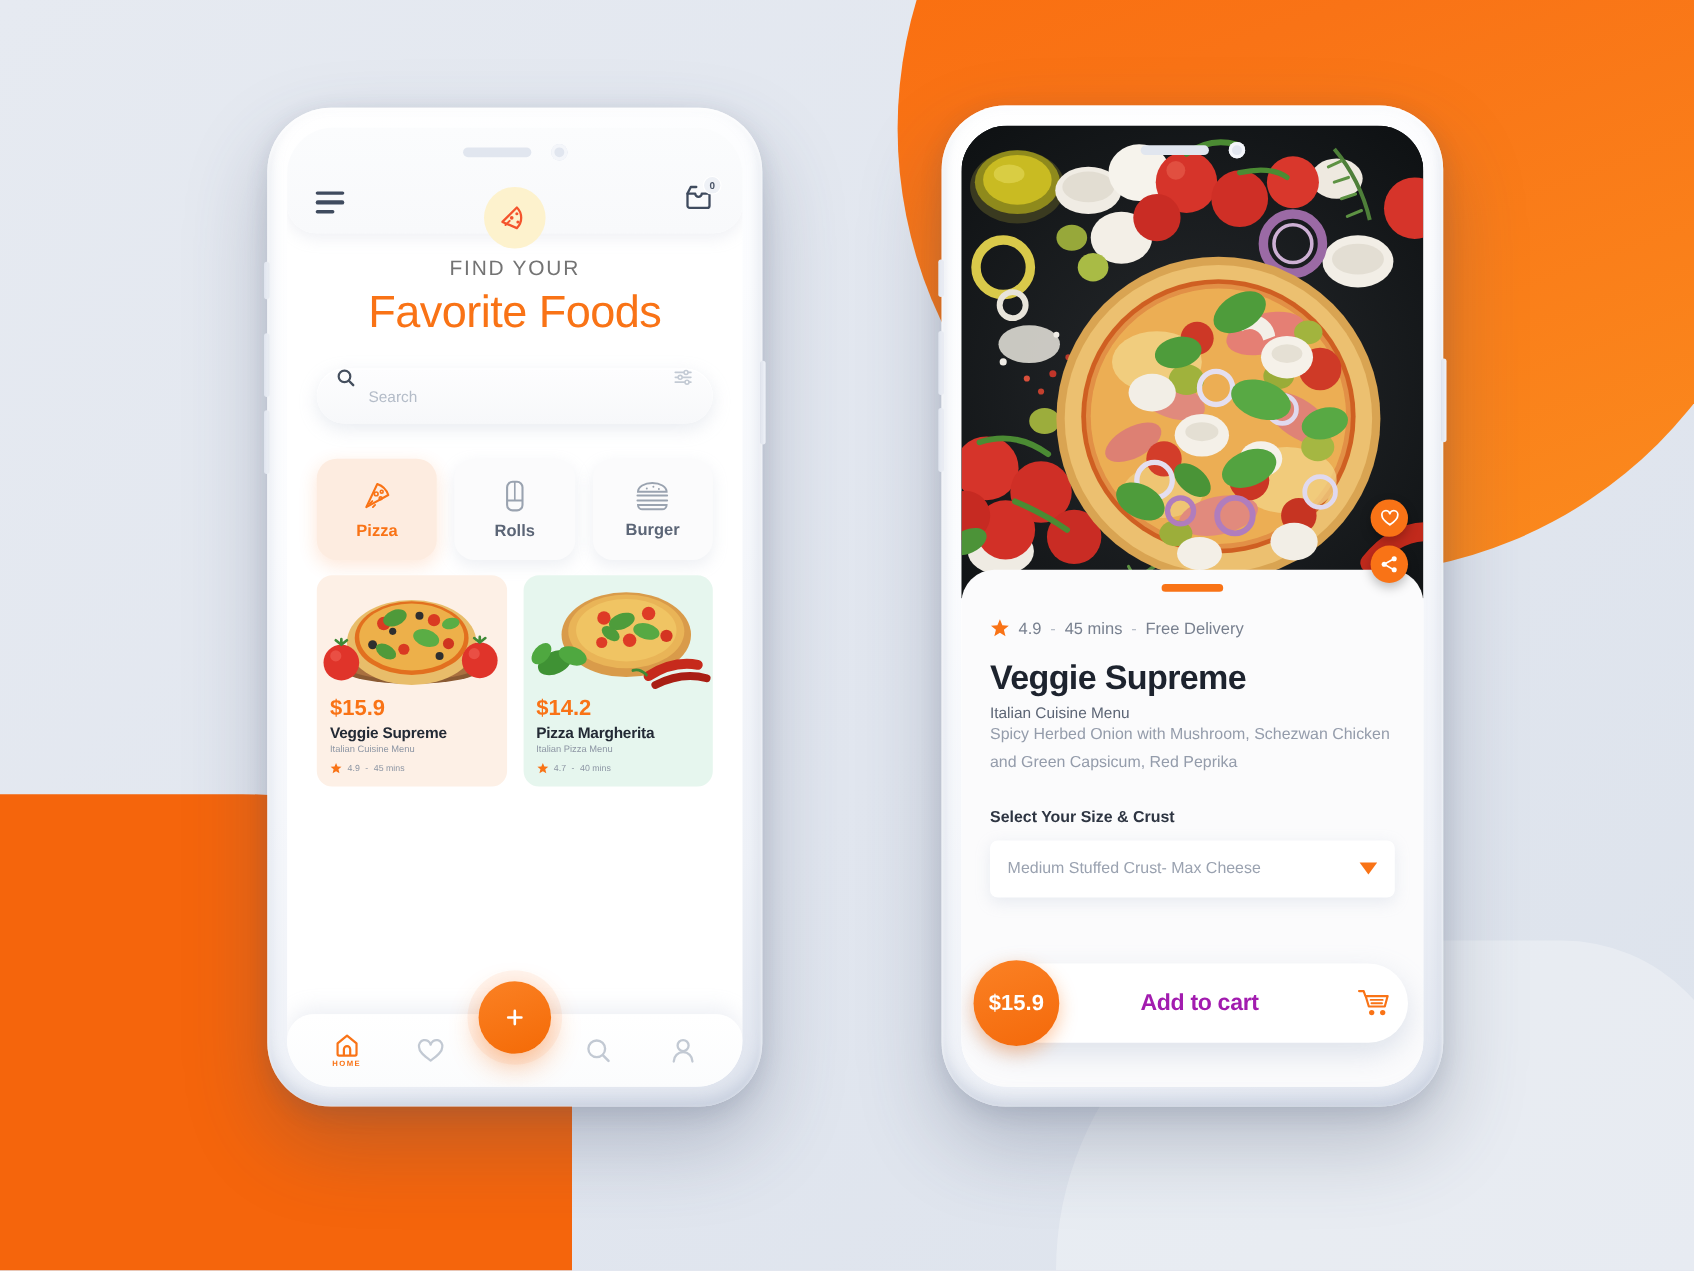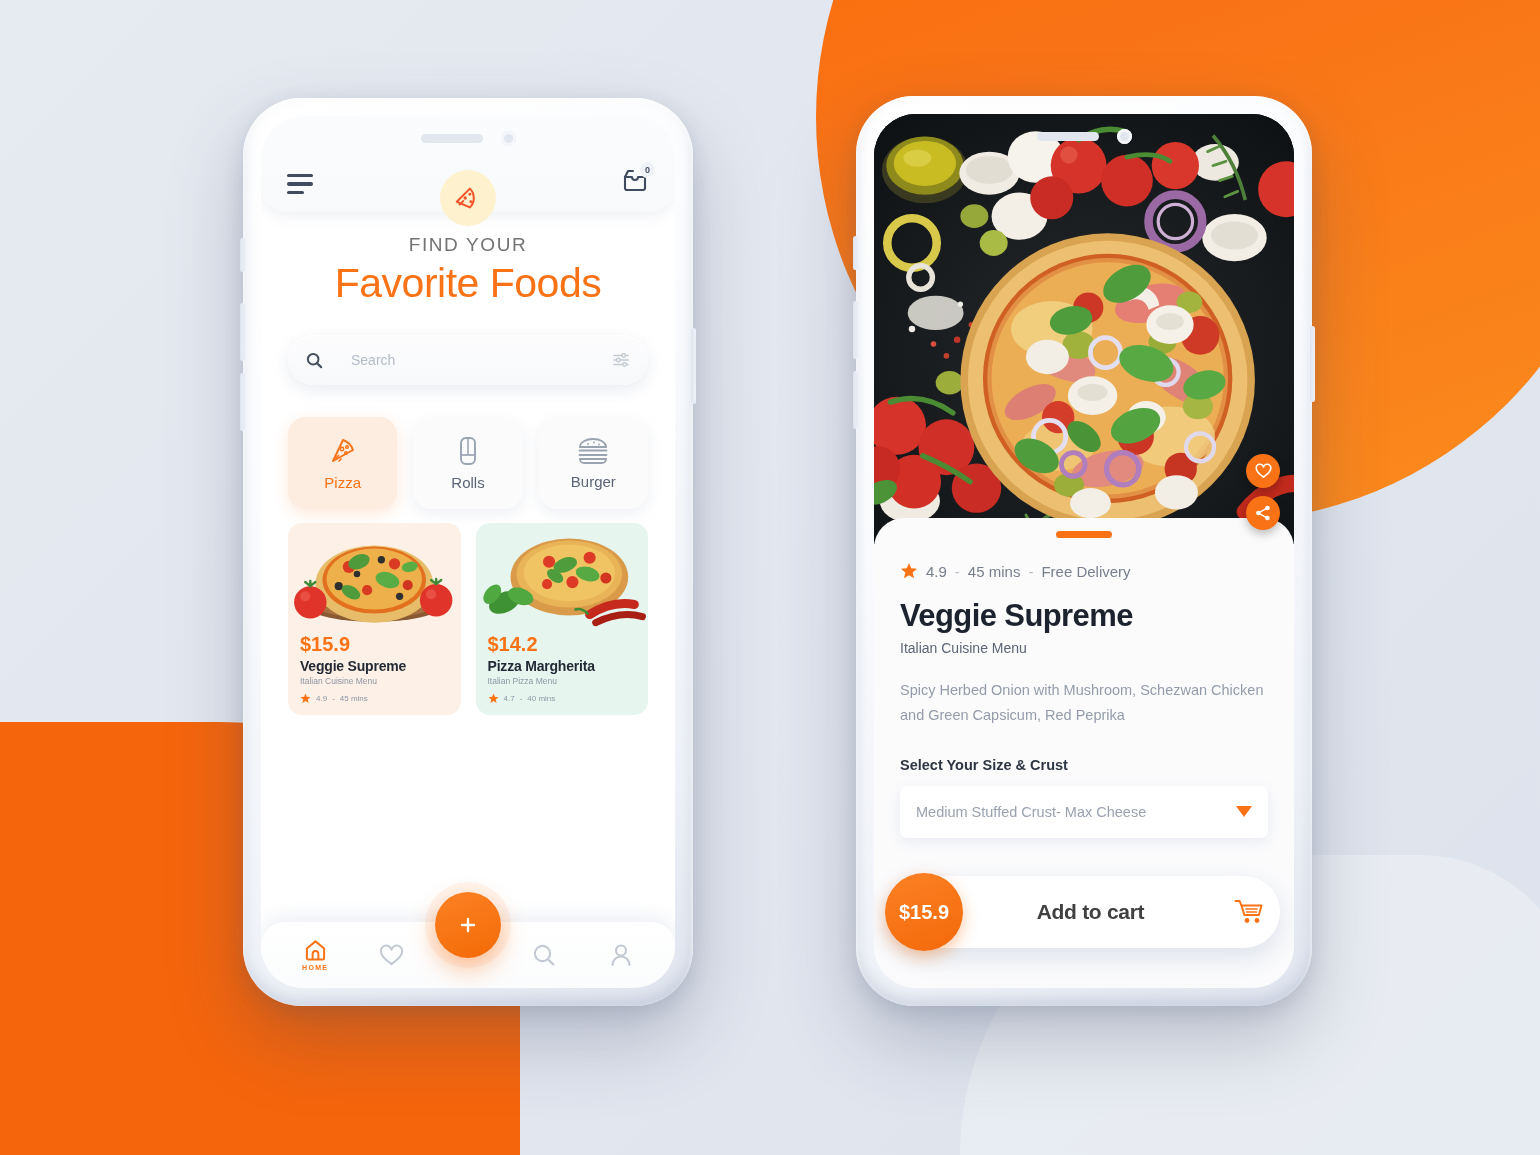--- a/index.html
+++ b/index.html
@@ -81,37 +81,37 @@
   }
 
   .hero { padding-top: 118px; text-align:center; }
   .hero-kicker { font-size:19px; letter-spacing:1.6px; color:#737373; font-weight:500; }
   .hero-title { font-size:41px; font-weight:400; color:#f97316; letter-spacing:-0.5px; margin-top:4px; }
 
   .search-bar {
     margin: 28px 27px 0 27px; height:50px; border-radius:25px;
     background: linear-gradient(180deg,#fdfdfe,#f7f8fa);
     box-shadow: 0 5px 16px rgba(175,185,205,0.28), inset 0 1px 1px #fff;
-    display:flex; align-items:center; padding: 0 18px; gap:28px;
+    display:flex; padding: 0 18px; gap:12px;
   }
   .search-input {
     flex:1; border:0; outline:0; background:transparent;
     font-family:"Liberation Sans",sans-serif; font-size:14px; color:#8b95a5;
   }
   .search-input::placeholder { color:#b4bcc8; }
 
   .cats { display:flex; gap:16px; padding: 32px 27px 0 27px; }
   .cat {
     flex:1; height:92px; border-radius:18px; background:#fbfbfc;
     box-shadow: 0 5px 14px rgba(178,188,206,0.22);
     display:flex; flex-direction:column; align-items:center; justify-content:center; gap:7px;
     cursor:pointer;
   }
   .cat.active { background:#fdece0; box-shadow: 0 5px 16px rgba(249,115,22,0.16); }
-  .cat-label { font-size:15px; font-weight:400; color:#5b6576; }
+  .cat-label { font-size:15px; font-weight:700; color:#5b6576; }
   .cat.active .cat-label { color:#f97316; }
 
   .section-title { padding: 34px 27px 0 27px; font-size:22px; font-weight:800; color:#2c3340; }
 
   .food-grid { display:flex; gap:15px; padding: 14px 27px 0 27px; }
   .food-card { flex:1; border-radius:14px; overflow:hidden; position:relative; cursor:pointer; }
   .food-card.c1 { background:#fdf0e6; }
   .food-card.c2 { background:#e6f6ee; }
   .food-art { height:108px; position:relative; overflow:hidden; }
   .food-meta { padding: 2px 12px 11px 12px; }
@@ -152,21 +152,21 @@
     position:absolute; left:0; right:0; top:404px; bottom:0;
     background:#fbfbfc; border-top-left-radius:30px; border-top-right-radius:30px;
     padding: 0 26px;
   }
   .grabber { width:56px; height:7px; border-radius:5px; background:#f97316;
              margin: 13px auto 0 auto; }
   .detail-rate { display:flex; align-items:center; gap:8px; margin-top:24px; font-size:15px; color:#78808f; }
   .detail-dash { color:#b8bfc9; }
   .detail-title { font-size:31px; font-weight:800; color:#1d232e; margin-top:18px; letter-spacing:-0.6px;}
   .detail-sub { font-size:14px; color:#5c6575; margin-top:6px; }
-  .detail-desc { font-size:14.5px; color:#949cab; line-height:1.75; margin-top:22px; }
+  .detail-desc { font-size:14.5px; color:#949cab; line-height:1.75; }
   .select-label { font-size:14.5px; font-weight:700; color:#2e3542; margin-top:28px; }
   .select-box {
     margin-top:13px; height:52px; border-radius:7px; background:#fff;
     box-shadow: 0 4px 14px rgba(170,182,205,0.22);
     display:flex; align-items:center; justify-content:space-between; padding: 0 16px;
     cursor:pointer;
   }
   .select-value { font-size:14.5px; color:#9aa2b0; }
   .caret { width:0;height:0;border-left:8px solid transparent;border-right:8px solid transparent;
            border-top:11px solid #f97316; }
@@ -177,21 +177,21 @@
     box-shadow: 0 10px 26px rgba(160,174,200,0.32);
     display:flex; align-items:center; padding-left:0; cursor:pointer;
   }
   .cart-price {
     width:78px; height:78px; border-radius:50%; margin-left:-3px;
     background: linear-gradient(160deg,#fb8124,#f4690a);
     display:flex; align-items:center; justify-content:center;
     color:#fff; font-size:20px; font-weight:800; flex:none;
     box-shadow: 0 6px 16px rgba(249,115,22,0.38);
   }
-  .cart-text { flex:1; text-align:center; font-size:21px; font-weight:800; color:#404040; letter-spacing:-0.3px;}
+  .cart-text { flex:1; text-align:center; font-size:21px; font-weight:800; color:#a21caf; letter-spacing:-0.3px;}
   .cart-icon { width:62px; display:flex; justify-content:center; }
 </style>
 </head>
 <body>
 
 <div id="stage">
 
   <div class="blob-tr bg-blob"></div>
   <div class="blob-bl2"></div>
   <div class="blob-br-light"></div>

